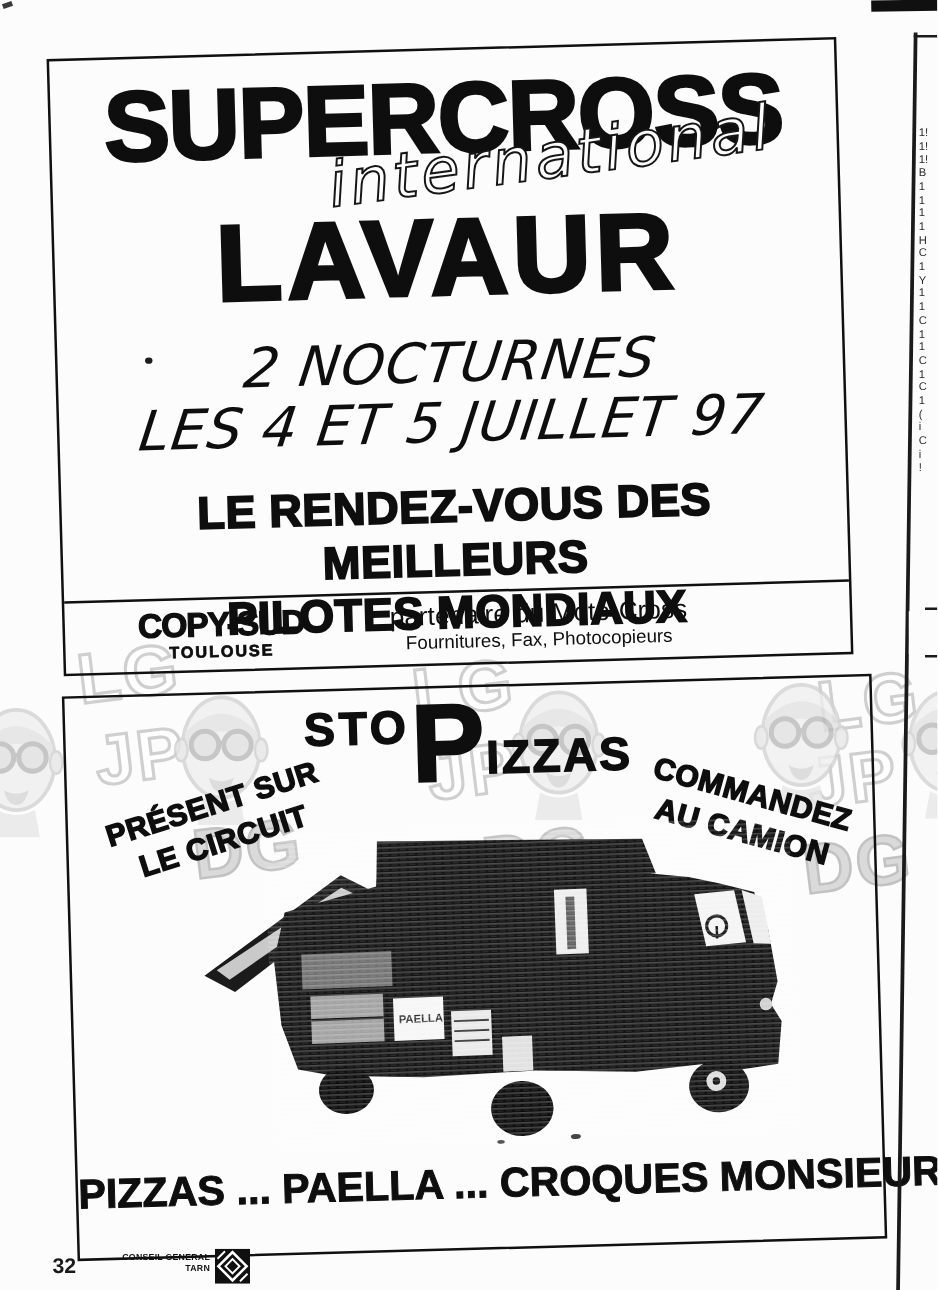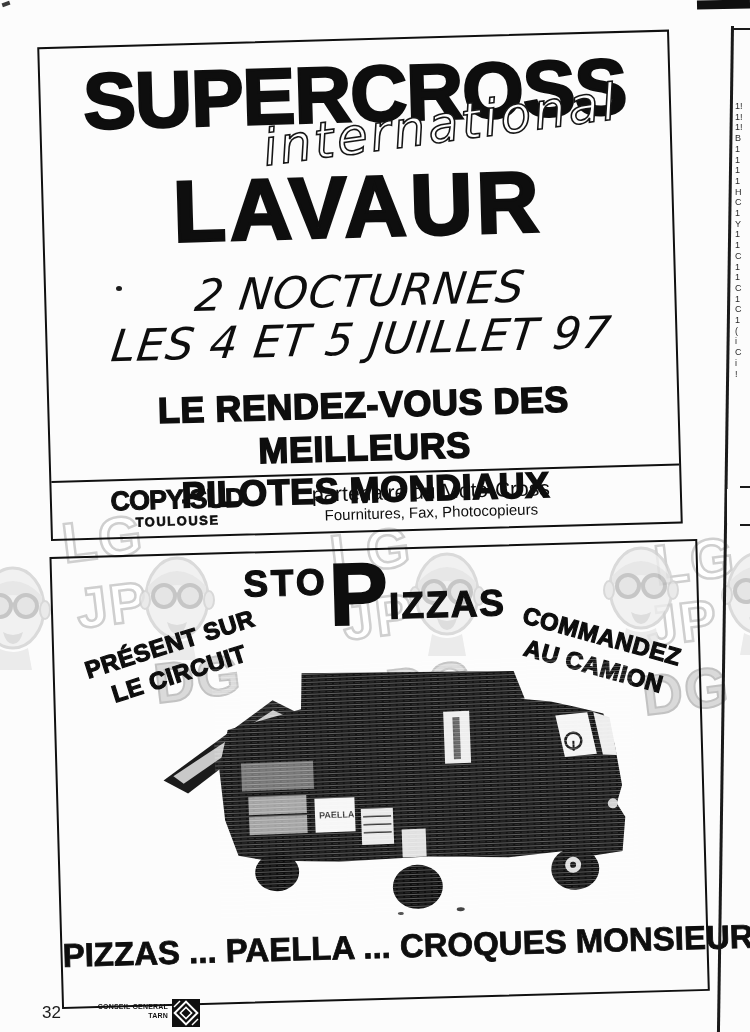--- a/index.html
+++ b/index.html
@@ -229,21 +229,21 @@
       <div>(</div>
       <div>i</div>
       <div>C</div>
       <div>i</div>
       <div>!</div>
     </div>
 
   <div class="abs" style="left:2px;top:2px;width:8px;height:4px;background:#3a3a3a;transform:rotate(-20deg);z-index:4;"></div>
   <div class="abs" style="left:116px;top:286px;width:6px;height:5px;background:#1c1c1c;border-radius:50%;z-index:4;"></div>
 
-  <div class="abs pageno" style="left:42px;top:1003px;z-index:4;">32</div>
+  <div class="abs pageno" style="left:42px;top:1003px;z-index:4;font-weight:bold;">32</div>
   <div class="abs council" style="left:96px;top:1002px;width:72px;z-index:4;">
     <div>CONSEIL GENERAL</div>
     <div>TARN</div>
   </div>
   <div class="abs" style="left:172px;top:999px;z-index:4;">
     <svg width="28" height="28" viewBox="0 0 28 28">
       <rect x="0" y="0" width="28" height="28" fill="#101010"></rect>
       <rect x="6" y="6" width="16" height="16" fill="none" stroke="#fff" stroke-width="2" transform="rotate(45 14 14)"></rect>
       <rect x="10" y="10" width="8" height="8" fill="#101010" stroke="#fff" stroke-width="1.5" transform="rotate(45 14 14)"></rect>
       <line x1="2" y1="8" x2="8" y2="2" stroke="#fff" stroke-width="1.5"></line>

